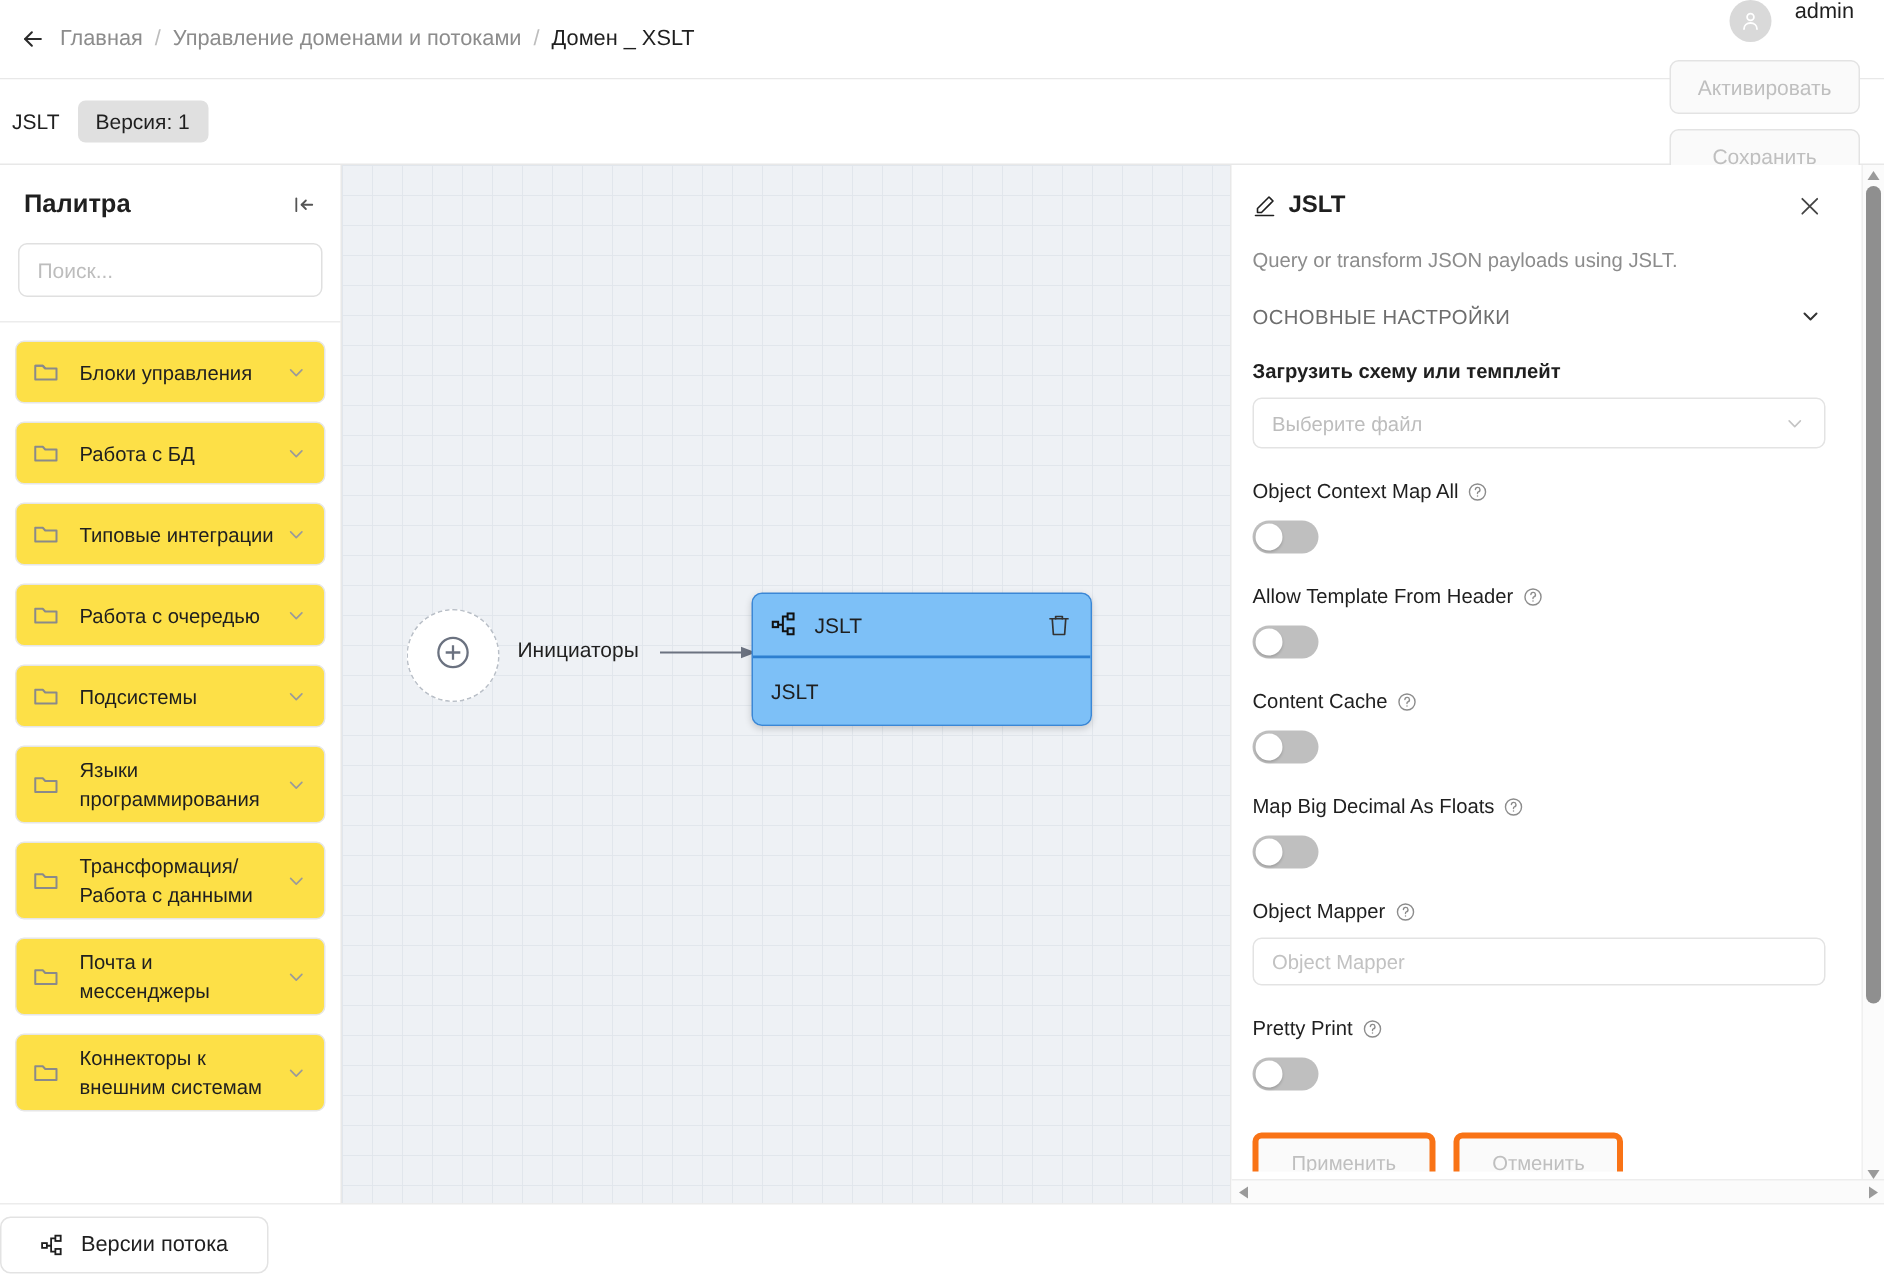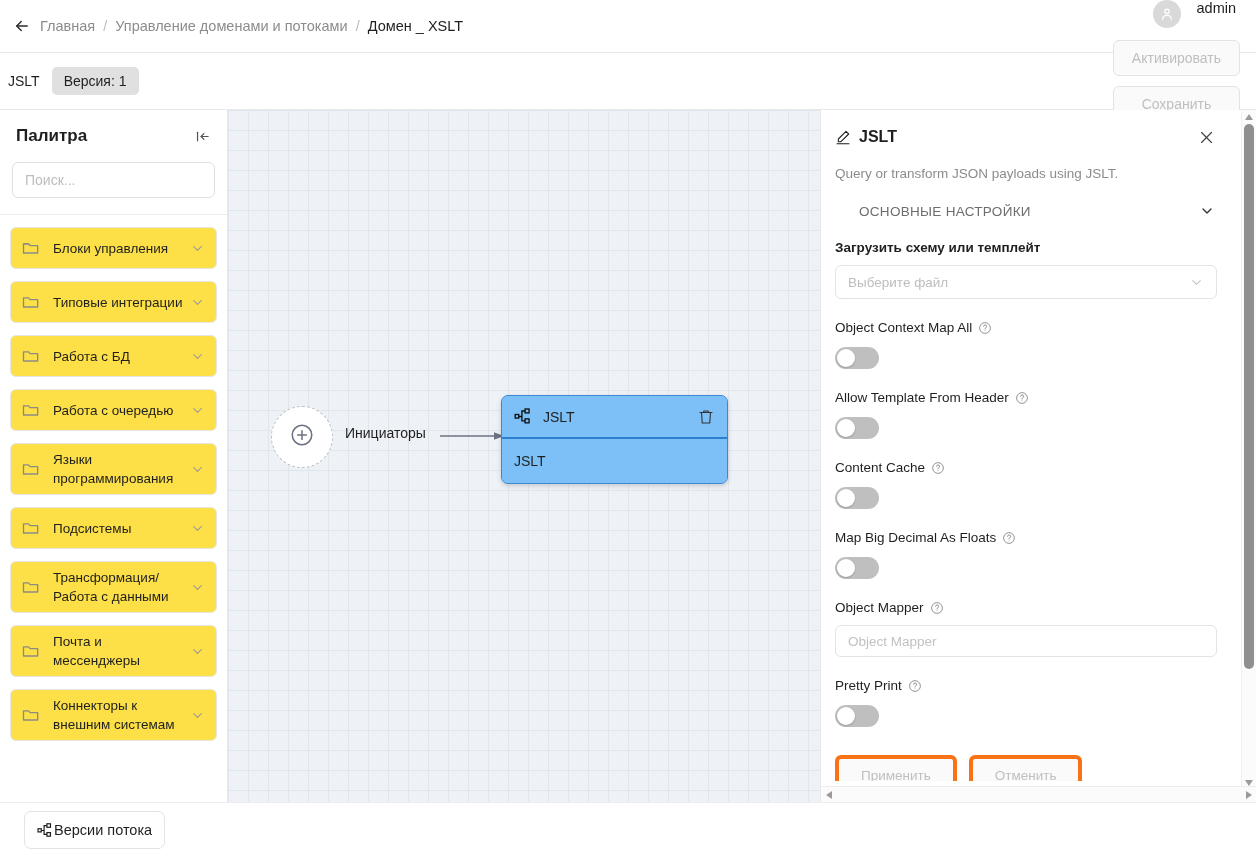--- a/index.html
+++ b/index.html
@@ -141,21 +141,21 @@
     padding: 18px 24px 0 14px; overflow: hidden;
   }
   .panel-head { display: flex; align-items: center; padding-left: 0; }
   .panel-edit-icon { display: flex; color: #1f1f1f; margin-right: 8px; }
   .panel-title { font-size: 16px; font-weight: bold; color: #1f1f1f; flex: 1; }
   .panel-close { color: #444; cursor: pointer; display: flex; margin-right: 2px; }
   .panel-desc { font-size: 13.5px; color: #8c8c8c; margin: 20px 0 0 0; }
 
   .section-head {
     display: flex; align-items: center; justify-content: space-between;
-    margin-top: 22px; cursor: pointer; margin-left: 24px;
+    margin-top: 22px; cursor: pointer;
   }
   .section-title { font-size: 13.5px; color: #6d6d6d; letter-spacing: .3px; }
   .section-chev { color: #333; display: flex; margin-right: 2px; }
 
   .field-label {
     font-size: 13.5px; color: #1f1f1f; margin-top: 21px;
     display: flex; align-items: center; gap: 6px;
   }
   .field-label.bold { font-weight: bold; }
   .help-icon { color: #8c8c8c; display: flex; cursor: pointer; }
@@ -215,23 +215,23 @@
   }
   .h-scroll .arrow-l { left: 5px; border-right: 6px solid #9a9a9a; }
   .h-scroll .arrow-r { right: 5px; border-left: 6px solid #9a9a9a; }
 
   
   .bottombar {
     position: absolute; left: 0; top: 802px; width: 1256px; height: 55px;
     background: #fff; border-top: 1px solid #ececec; display: flex; align-items: center;
   }
   .versions-btn {
-    margin-left: 24px; border: 1px solid #e3e3e3; background: #fff;
-    border-radius: 7px; height: 38px; padding: 0 12px;
-    display: flex; align-items: center; 
+    margin-left: 0; border: 1px solid #e3e3e3; background: #fff;
+    border-radius: 7px; height: 38px; padding: 0 26px;
+    display: flex; align-items: center; gap: 10px;
     font-size: 14.5px; color: #1f1f1f; cursor: pointer;
     font-family: "Liberation Sans", sans-serif;
   }
   .versions-btn .ic { display: flex; color: #1f1f1f; }
 </style>
 </head>
 <body>
 
 <div class="topbar">
   <div class="back-arrow">
@@ -300,73 +300,73 @@
             <polyline points="6 9 12 15 18 9"></polyline>
           </svg>
         </span>
     </div>
     <div class="cat">
       <span class="cat-folder">
           <svg width="20" height="20" viewBox="0 0 24 24" fill="none" stroke="currentColor" stroke-width="1.6" stroke-linejoin="round">
             <path d="M3 7v11h17V9.2H11L9 7H3z"></path>
           </svg>
         </span>
+      <span class="cat-label">Работа с БД</span>
+      <span class="cat-chev">
+          <svg width="15" height="15" viewBox="0 0 24 24" fill="none" stroke="currentColor" stroke-width="1.8" stroke-linecap="round" stroke-linejoin="round">
+            <polyline points="6 9 12 15 18 9"></polyline>
+          </svg>
+        </span>
+    </div>
+    <div class="cat">
+      <span class="cat-folder">
+          <svg width="20" height="20" viewBox="0 0 24 24" fill="none" stroke="currentColor" stroke-width="1.6" stroke-linejoin="round">
+            <path d="M3 7v11h17V9.2H11L9 7H3z"></path>
+          </svg>
+        </span>
       <span class="cat-label">Типовые интеграции</span>
       <span class="cat-chev">
           <svg width="15" height="15" viewBox="0 0 24 24" fill="none" stroke="currentColor" stroke-width="1.8" stroke-linecap="round" stroke-linejoin="round">
             <polyline points="6 9 12 15 18 9"></polyline>
           </svg>
         </span>
     </div>
     <div class="cat">
       <span class="cat-folder">
           <svg width="20" height="20" viewBox="0 0 24 24" fill="none" stroke="currentColor" stroke-width="1.6" stroke-linejoin="round">
             <path d="M3 7v11h17V9.2H11L9 7H3z"></path>
           </svg>
         </span>
-      <span class="cat-label">Работа с БД</span>
-      <span class="cat-chev">
-          <svg width="15" height="15" viewBox="0 0 24 24" fill="none" stroke="currentColor" stroke-width="1.8" stroke-linecap="round" stroke-linejoin="round">
-            <polyline points="6 9 12 15 18 9"></polyline>
-          </svg>
-        </span>
-    </div>
-    <div class="cat">
-      <span class="cat-folder">
-          <svg width="20" height="20" viewBox="0 0 24 24" fill="none" stroke="currentColor" stroke-width="1.6" stroke-linejoin="round">
-            <path d="M3 7v11h17V9.2H11L9 7H3z"></path>
-          </svg>
-        </span>
       <span class="cat-label">Работа с очередью</span>
       <span class="cat-chev">
           <svg width="15" height="15" viewBox="0 0 24 24" fill="none" stroke="currentColor" stroke-width="1.8" stroke-linecap="round" stroke-linejoin="round">
             <polyline points="6 9 12 15 18 9"></polyline>
           </svg>
         </span>
     </div>
     <div class="cat">
       <span class="cat-folder">
           <svg width="20" height="20" viewBox="0 0 24 24" fill="none" stroke="currentColor" stroke-width="1.6" stroke-linejoin="round">
             <path d="M3 7v11h17V9.2H11L9 7H3z"></path>
           </svg>
         </span>
+      <span class="cat-label">Подсистемы</span>
+      <span class="cat-chev">
+          <svg width="15" height="15" viewBox="0 0 24 24" fill="none" stroke="currentColor" stroke-width="1.8" stroke-linecap="round" stroke-linejoin="round">
+            <polyline points="6 9 12 15 18 9"></polyline>
+          </svg>
+        </span>
+    </div>
+    <div class="cat">
+      <span class="cat-folder">
+          <svg width="20" height="20" viewBox="0 0 24 24" fill="none" stroke="currentColor" stroke-width="1.6" stroke-linejoin="round">
+            <path d="M3 7v11h17V9.2H11L9 7H3z"></path>
+          </svg>
+        </span>
       <span class="cat-label">Языки программирования</span>
-      <span class="cat-chev">
-          <svg width="15" height="15" viewBox="0 0 24 24" fill="none" stroke="currentColor" stroke-width="1.8" stroke-linecap="round" stroke-linejoin="round">
-            <polyline points="6 9 12 15 18 9"></polyline>
-          </svg>
-        </span>
-    </div>
-    <div class="cat">
-      <span class="cat-folder">
-          <svg width="20" height="20" viewBox="0 0 24 24" fill="none" stroke="currentColor" stroke-width="1.6" stroke-linejoin="round">
-            <path d="M3 7v11h17V9.2H11L9 7H3z"></path>
-          </svg>
-        </span>
-      <span class="cat-label">Подсистемы</span>
       <span class="cat-chev">
           <svg width="15" height="15" viewBox="0 0 24 24" fill="none" stroke="currentColor" stroke-width="1.8" stroke-linecap="round" stroke-linejoin="round">
             <polyline points="6 9 12 15 18 9"></polyline>
           </svg>
         </span>
     </div>
     <div class="cat">
       <span class="cat-folder">
           <svg width="20" height="20" viewBox="0 0 24 24" fill="none" stroke="currentColor" stroke-width="1.6" stroke-linejoin="round">
             <path d="M3 7v11h17V9.2H11L9 7H3z"></path>

